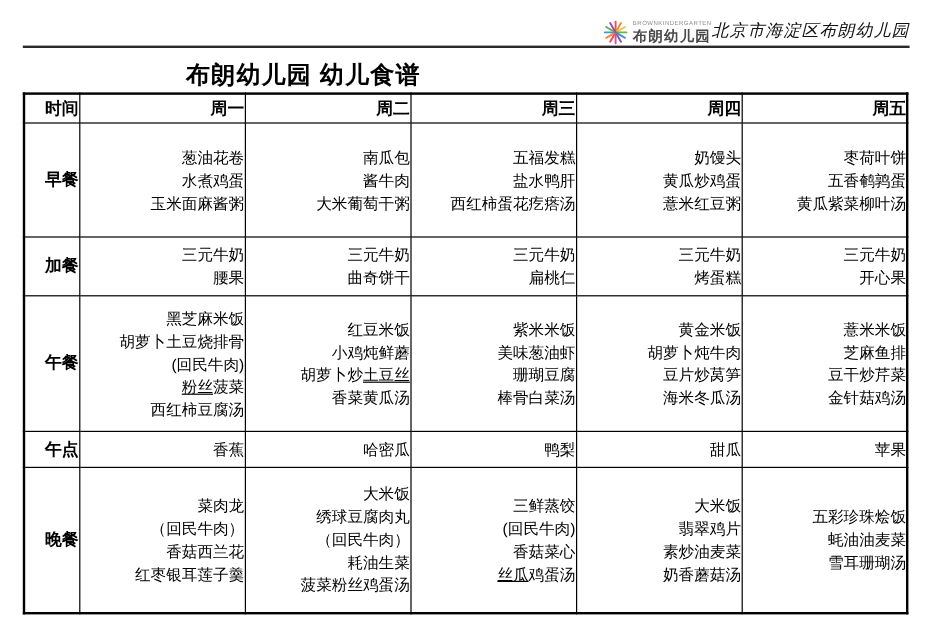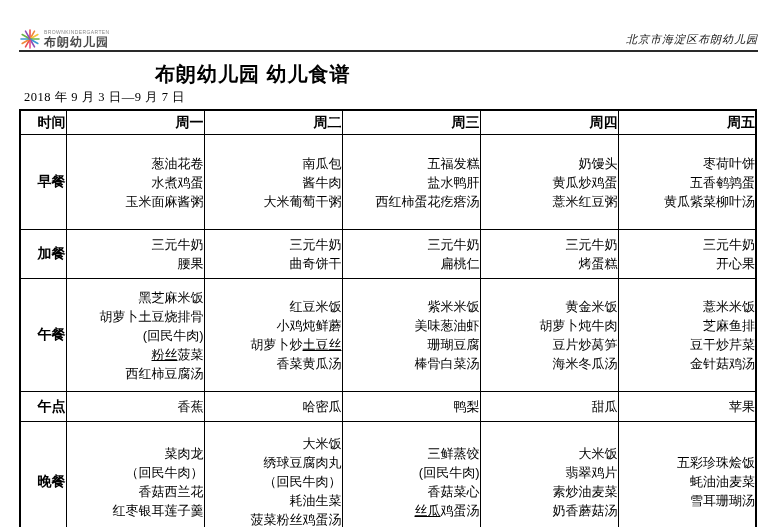--- a/index.html
+++ b/index.html
@@ -5,31 +5,31 @@
   html,body { margin:0; padding:0; background:#fff; }
   body {
     width:777px; height:527px;
     font-family:"Liberation Sans","DejaVu Sans",sans-serif;
     color:#000; overflow:hidden;
   }
   .page { padding:0 19px; }
 
   
   .topbar {
-    display:flex; justify-content:space-between; align-items:flex-end;
-    padding-top:9px; border-bottom:2px solid #2a2a2a; height:29px;margin-top:12px;
+    display:flex; justify-content:flex-end; align-items:flex-end;
+    padding-top:9px; border-bottom:2px solid #2a2a2a; height:29px;
   }
   .logo { display:flex; align-items:center; gap:3px; }
   .logo svg { display:block; }
   .logo-text { line-height:1; }
   .logo-en { font-size:5px; letter-spacing:.4px; color:#8a8a8a; margin-bottom:1px; }
   .logo-cn { font-size:12px; font-weight:bold; color:#4a4a4a; letter-spacing:1px; }
   .school-name {
     font-family:Liberation Sans, sans-serif;
-    font-style:italic; font-size:11px; color:#111;
+    font-style:italic; font-size:14px; color:#111;
     margin-bottom:3px; letter-spacing:1px;
   }
 
   
   .title {
     margin:9px 0 1px; padding-left:136px;
     text-align:left; font-size:20px; font-weight:bold; letter-spacing:1px;
   }
   .date-range {
     font-family:"Liberation Serif","DejaVu Serif",serif;
@@ -81,21 +81,20 @@
       </svg>
       <div class="logo-text">
         <div class="logo-en">BROWNKINDERGARTEN</div>
         <div class="logo-cn">布朗幼儿园</div>
       </div>
     </div>
     <div class="school-name">北京市海淀区布朗幼儿园</div>
   </div>
 
   <div class="title">布朗幼儿园 幼儿食谱</div>
-  <div class="date-range">2018 年 9 月 3 日—9 月 7 日</div>
 
   <table class="menu">
     <colgroup>
       <col style="width:46px">
       <col>
         <col>
         <col>
         <col>
         <col>
     </colgroup>

